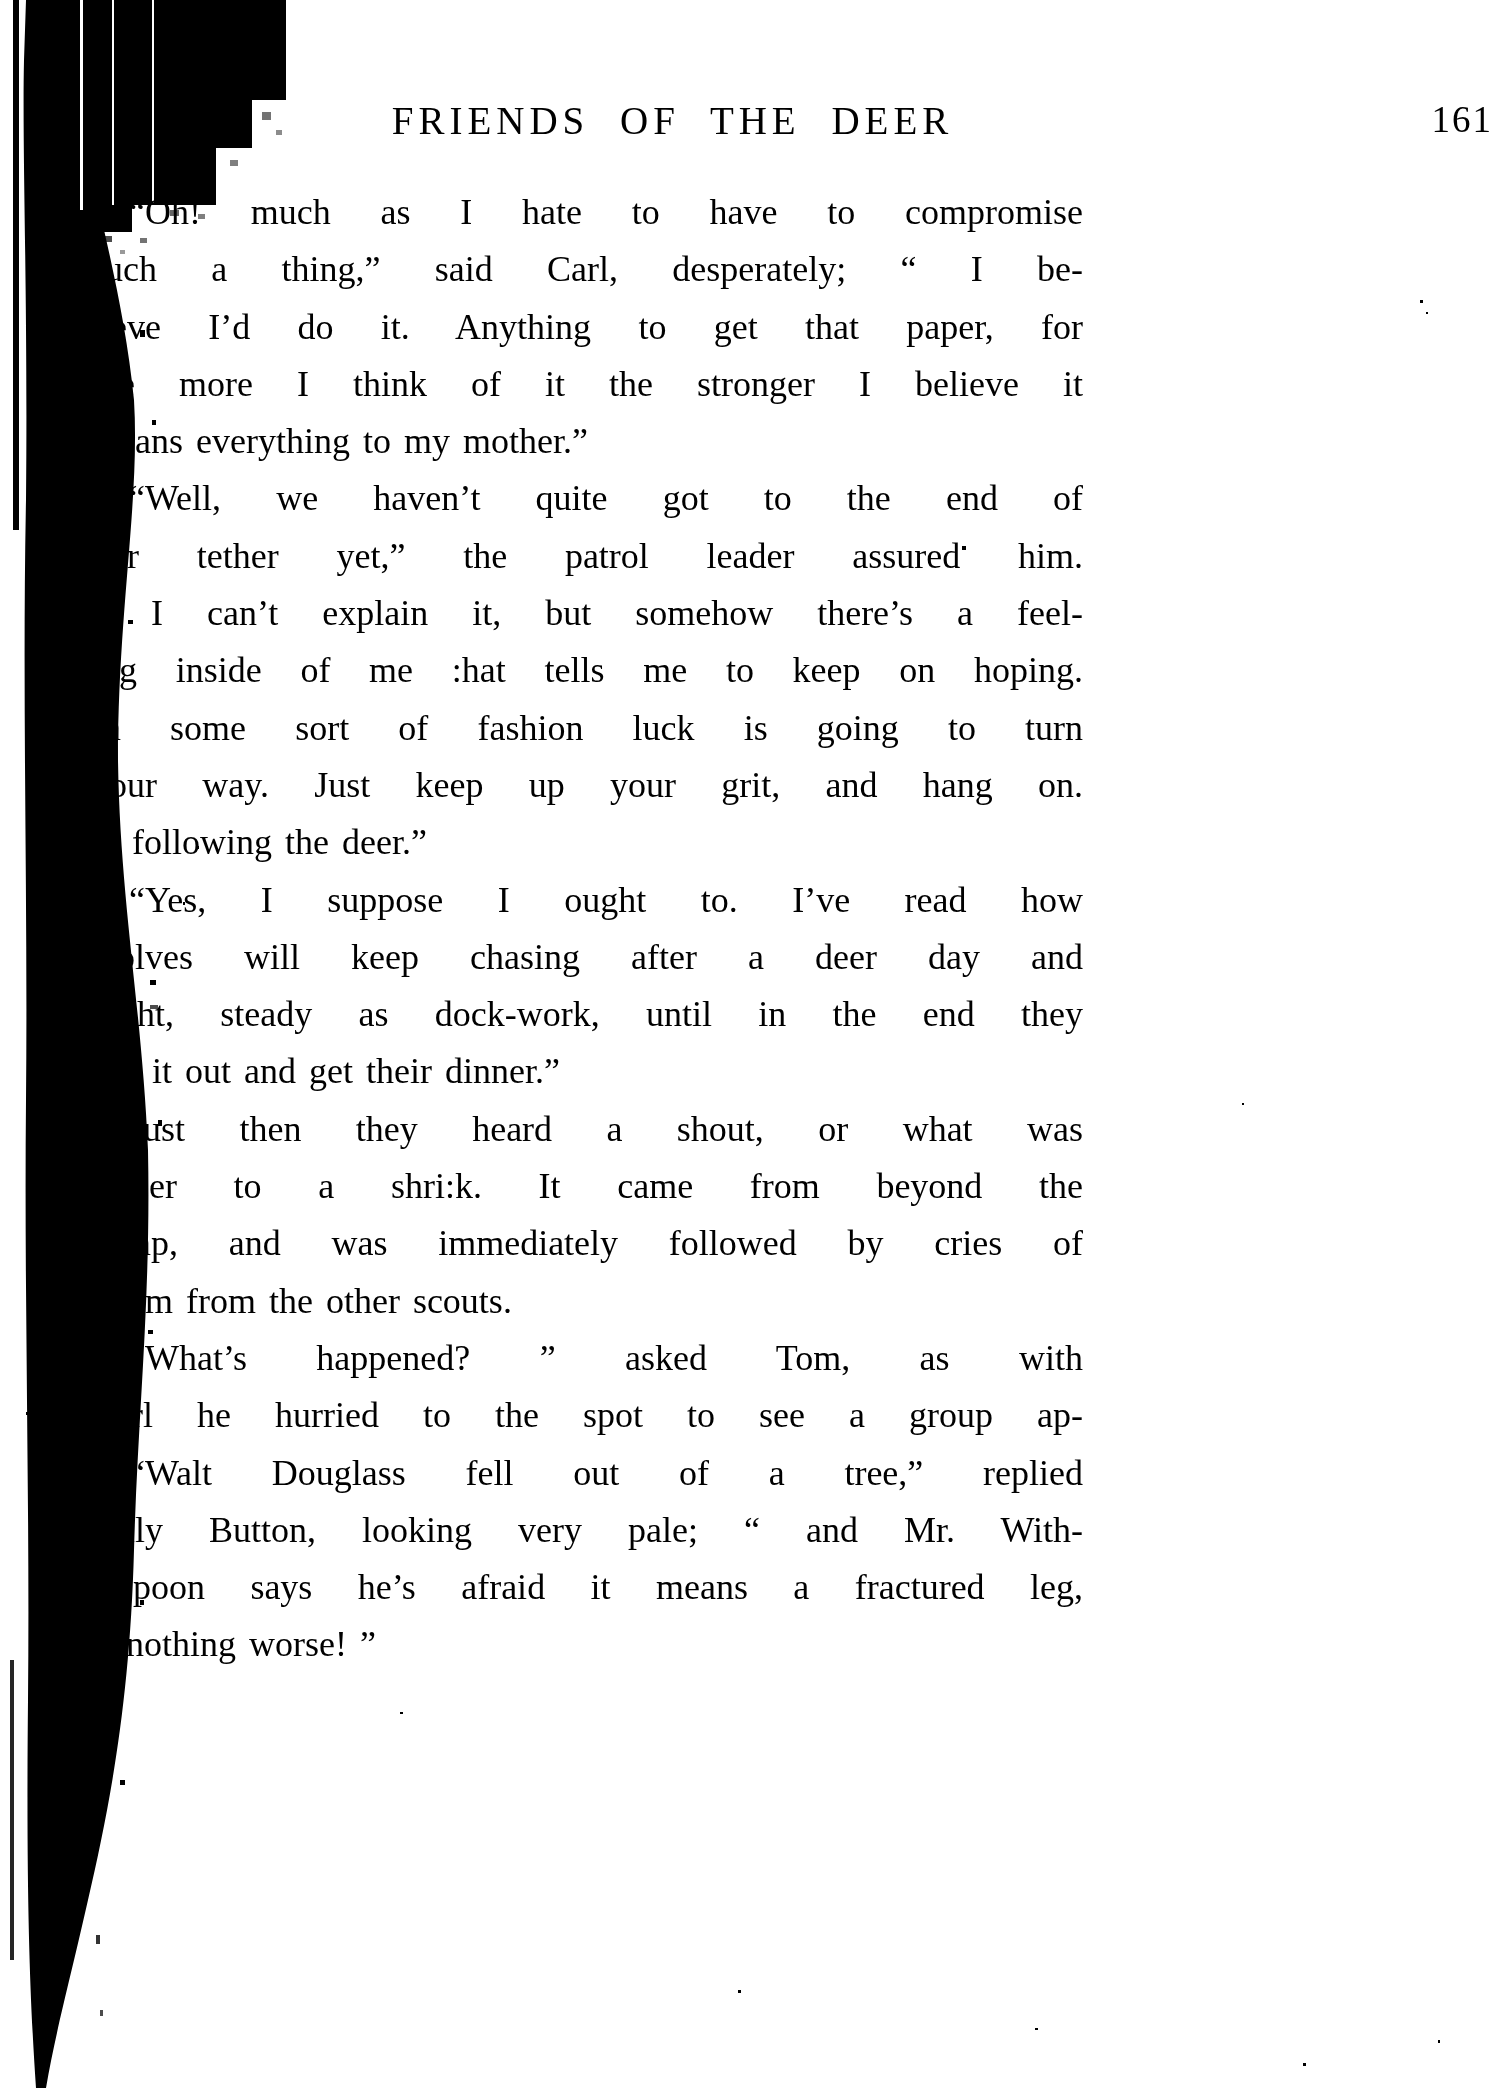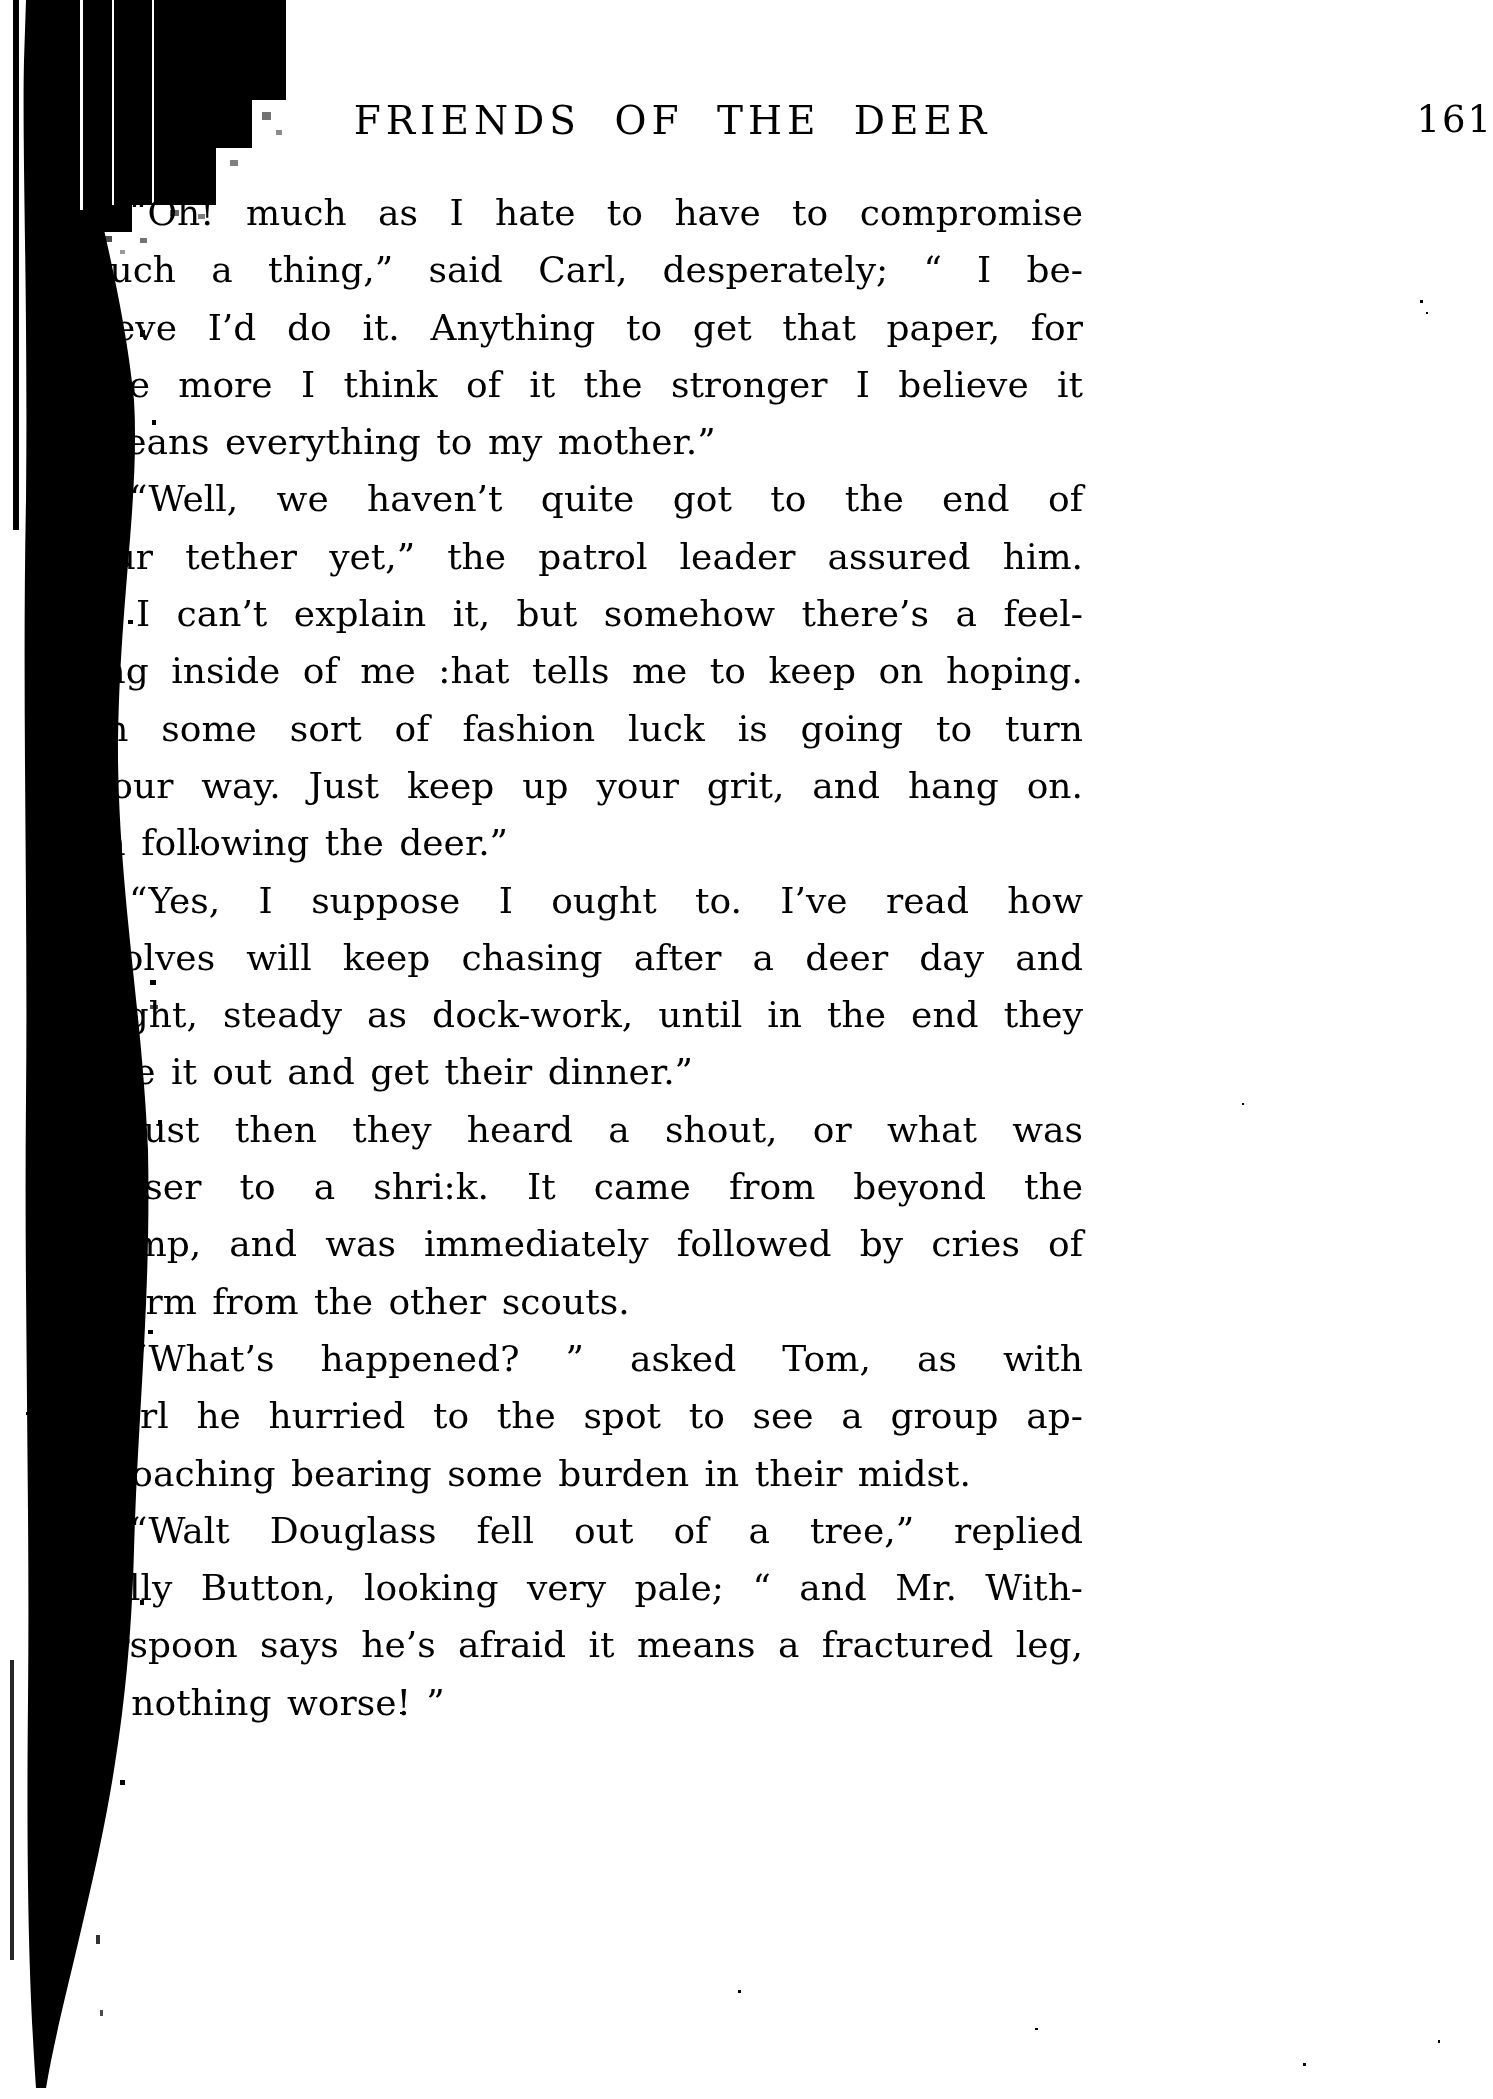--- a/index.html
+++ b/index.html
@@ -4,21 +4,21 @@
 <style>
   html,body{margin:0;padding:0;}
   body{
     width:1493px;height:2099px;
     background:#ffffff;
     position:relative;
     overflow:hidden;
     font-family:"DejaVu Serif", serif;
     color:#000;
   }
-  .scan-page{position:relative;width:1493px;height:2099px;background:#fff;}
+  .scan-page{position:relative;width:1493px;height:2099px;background:#fff;font-family:Liberation Serif, serif;}
   .artifact-layer{position:absolute;top:0;left:0;z-index:0;}
   .content-layer{position:relative;z-index:1;}
 
   .running-header{
     margin-left:190px;
     padding-top:98px;
     width:1035px;
     position:relative;
     height:52px;
   }
@@ -162,21 +162,20 @@
       <div class="line">night, steady as dock-work, until in the end they</div>
       <div class="line para-end">tire it out and get their dinner.”</div>
 
       <div class="line para-start">Just then they heard a shout, or what was</div>
       <div class="line">closer to a shri:k.  It came from beyond the</div>
       <div class="line">camp, and was immediately followed by cries of</div>
       <div class="line para-end">alarm from the other scouts.</div>
 
       <div class="line para-start">“What’s happened? ” asked Tom, as with</div>
       <div class="line">Carl he hurried to the spot to see a group ap-</div>
-      <div class="line para-end">proaching bearing some burden in their midst.</div>
 
       <div class="line para-start">“Walt Douglass fell out of a tree,” replied</div>
       <div class="line">Billy Button, looking very pale; “ and Mr. With-</div>
       <div class="line">erspoon says he’s afraid it means a fractured leg,</div>
       <div class="line para-end">if nothing worse! ”</div>
     </div>
   </div>
 </div>
 
 </body></html>

